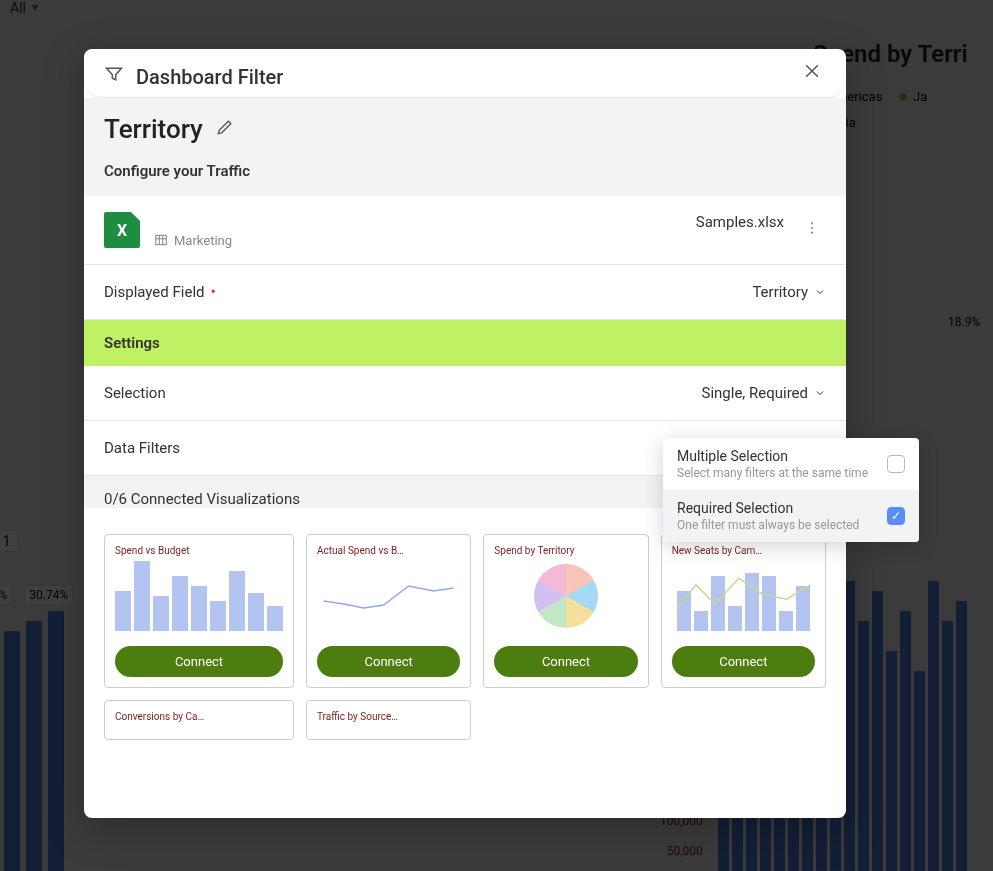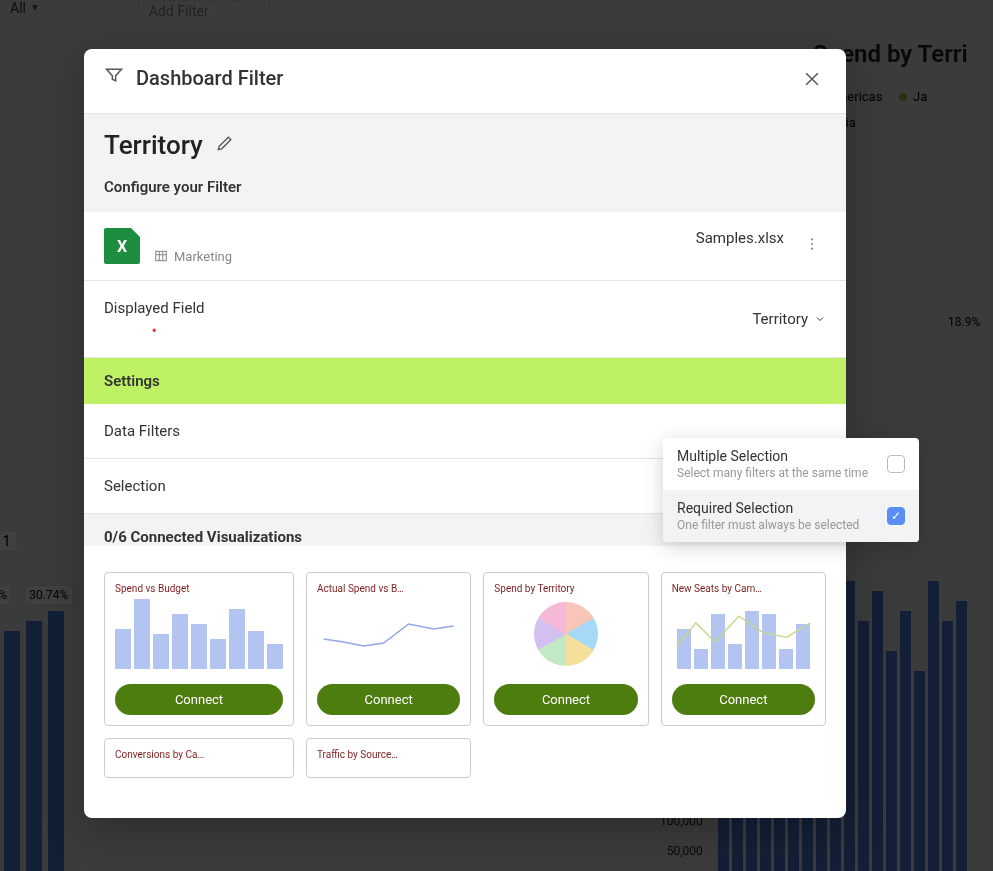--- a/index.html
+++ b/index.html
@@ -8,49 +8,49 @@
     .backdrop { position: absolute; inset: 0; background: #ededed; filter: brightness(0.5); }
     .bg-left { position: absolute; left: -150px; top: 40px; width: 650px; }
     .bg-right { position: absolute; right: -70px; top: 40px; width: 250px; }
     .bg-title { font-size: 24px; font-weight: 600; color: #222; }
     .bg-chips { margin-top: 20px; font-size: 12px; color: #555; }
 
     .overlay { position: absolute; inset: 0; background: rgba(0,0,0,0.5); pointer-events: none; }
 
     .modal { position: absolute; left: 84px; top: 49px; width: 762px; height: 769px; background: #fff; border-radius: 8px; box-shadow: 0 10px 40px rgba(0,0,0,0.25); display: flex; flex-direction: column; overflow: hidden; }
 
-    .modal-header { display: flex; align-items: flex-start; padding: 16px 20px; border-bottom: 1px solid #e5e5e5; }
+    .modal-header { display: flex; align-items: flex-end; padding: 8px 20px; border-bottom: 1px solid #e5e5e5; border-radius: 18px; }
     .modal-header-title { font-size: 20px; font-weight: 500; color: #333; flex: 1; display: flex; align-items: center; gap: 12px; }
     .filter-icon { color: #555; }
     .close-btn { cursor: pointer; color: #555; padding: 4px;}
 
     .modal-body { flex: 1; overflow-y: auto; }
 
     .section-title-area { background: #f1f3f5; padding: 16px 20px; }
     .filter-name-row { display: flex; align-items: center; gap: 12px; }
     .filter-name { font-size: 26px; font-weight: 500; color: #222; }
     .edit-btn { color: #555; cursor: pointer; }
     .configure-label { margin-top: 18px; font-size: 15px; font-weight: 600; color: #333; }
 
     .datasource-row { padding: 16px 20px; display: flex; align-items: center; gap: 14px; border-bottom: 1px solid #e5e5e5; }
     .excel-icon { width: 36px; height: 36px; background: #1d8d3f; display: flex; align-items: center; justify-content: center; color: #fff; font-weight: 700; font-size: 16px; border-radius: 2px; position: relative; clip-path: polygon(0 0, 75% 0, 100% 25%, 100% 100%, 0 100%); }
     .ds-info { flex: 1; }
     .ds-name { font-size: 15px; color: #333; font-weight: 400; text-align: right; }
     .ds-sheet { font-size: 13px; color: #888; display: flex; align-items: center; gap: 6px; margin-top: 2px; }
     .kebab { color: #888; cursor: pointer; padding: 6px; }
 
     .field-row { padding: 18px 20px; display: flex; align-items: center; justify-content: space-between; border-bottom: 1px solid #e5e5e5; position: relative; }
-    .field-label { font-size: 15px; color: #333; display: flex; align-items: center; gap: 6px; flex-direction: column; }
+    .field-label { font-size: 15px; color: #333; display: flex; align-items: center; gap: 6px; }
     .required-dot { color: #e03131; font-size: 16px; line-height: 1; }
     .field-value { display: flex; align-items: center; gap: 6px; font-size: 15px; color: #333; cursor: pointer; }
 
     .settings-header { background: #bef264; padding: 14px 20px; font-size: 15px; font-weight: 600; color: #333; }
 
     .visualizations { padding: 14px 20px 20px; }
-    .viz-count { font-size: 15px; font-weight: 700; color: #333; margin-bottom: 14px; }
+    .viz-count { font-size: 15px; font-weight: 400; color: #333; margin-bottom: 14px; }
     .viz-grid { display: grid; grid-template-columns: repeat(4, 1fr); gap: 12px; }
     .viz-card { border: 1px solid #ccc; border-radius: 4px; padding: 10px; cursor: pointer; }
     .viz-card-title { font-size: 10px; color: #7f1d1d; white-space: nowrap; overflow: hidden; text-overflow: ellipsis; }
     .viz-preview { height: 80px; display: flex; align-items: center; justify-content: center; margin-bottom: 10px; }
     .btn-connect { background: #4d7c0f; color: #fff; border: none; border-radius: 18px; padding: 8px 0; width: 100%; font-size: 13px; cursor: pointer; }
 
     .modal-footer { padding: 14px; display: flex; justify-content: center; border-top: 1px solid #eee; box-shadow: 0 -2px 8px rgba(0,0,0,0.04); }
     .btn-update { background: #5b8df6; color: #fff; border: none; border-radius: 22px; padding: 12px 28px; font-size: 15px; cursor: pointer; }
 
     .popover { position: absolute; left: 663px; top: 438px; width: 256px; background: #fff; border-radius: 4px; box-shadow: 0 4px 20px rgba(0,0,0,0.18); overflow: hidden; }
@@ -69,26 +69,25 @@
     .mini-line { width: 100%; height: 60px; }
 
     .chevron-down { font-size: 12px; color: #666; }
 
     .viz-card.partial { height: 40px; overflow: hidden; }
   </style>
 </head>
 <body>
 
 <div class="backdrop">
-  <div style="position:absolute; left:10px; top:0px; display:flex; ">
+  <div style="position:absolute; left:10px; top:0px; display:flex; gap:30px;">
     <span style="font-size:14px; color:#333; display:flex; gap:6px;">
         <span>All</span> 
         <span class="chevron-down">▾</span>
       </span>
-    <span style="font-size:14px; color:#888; border:1px dashed #ccc; padding:2px 60px 14px 10px; margin-left:100px;">Add Filter</span>
   </div>
   <div class="bg-left">
     <div class="bg-title">ctual Spe</div>
     <div class="bg-chips">  &nbsp; —</div>
     <div style="margin-top:10px; height:230px; width:250px; position:relative;">
       
       
     </div>
     <div style="position:absolute; left:130px; top:490px; display:flex; gap:10px; align-items:center;">
 
@@ -107,21 +106,21 @@
       <div><span style="display:inline-block;width:8px;height:8px;border-radius:50%;background:#3b7ed6;"></span>&nbsp;&nbsp;<span>Americas</span> &nbsp;&nbsp;&nbsp; <span style="display:inline-block;width:8px;height:8px;border-radius:50%;background:#8bc34a;"></span>&nbsp;&nbsp;<span>Ja</span></div>
       <div><span style="display:inline-block;width:8px;height:8px;border-radius:50%;background:#e8a33d;"></span>&nbsp;&nbsp;<span>India</span></div>
     </div>
     <div style="position:absolute; right:-40px; top:150px; width:140px; height:240px;">
 
       <div style="position:absolute; left:-15px; top:125px; font-size:12px;">18.9%</div>
 
     </div>
 
   </div>
-  <div style="position:absolute; bottom:5px; left:660px; font-size:12px; color:#0f172a; text-align:right; line-height:2.5;">
+  <div style="position:absolute; bottom:5px; left:660px; font-size:12px; color:#7f1d1d; text-align:right; line-height:2.5;">
     <div>100,000</div>
     <div>50,000</div>
   </div>
   <div style="position:absolute; bottom:0; left:0; width:84px; height:290px; display:flex; align-items:flex-end; gap:6px; padding-left:4px;">
     <div style="width:16px;height:240px;background:#4a7bd8;"></div>
     <div style="width:16px;height:250px;background:#4a7bd8;"></div>
     <div style="width:16px;height:260px;background:#4a7bd8;"></div>
   </div>
   <div style="position:absolute; bottom:0; right:0; width:275px; height:330px; display:flex; align-items:flex-end; gap:3px;">
     <div style="width:11px;height:300px;background:#4a7bd8;"></div>
@@ -167,21 +166,21 @@
   <div class="modal-body">
     <div class="section-title-area">
       <div class="filter-name-row">
         <span class="filter-name">Territory</span>
         <span class="edit-btn">
           <svg width="20" height="20" viewBox="0 0 24 24" fill="none" stroke="currentColor" stroke-width="1.6">
               <path d="M4 20l4-1 11-11-3-3L5 16l-1 4z"></path>
             </svg>
         </span>
       </div>
-      <div class="configure-label">Configure your Filter</div>
+      <div class="configure-label">Configure your Traffic</div>
     </div>
 
     <div class="datasource-row">
       <div class="excel-icon">X</div>
       <div class="ds-info">
         <div class="ds-name">Samples.xlsx</div>
         <div class="ds-sheet">
           <svg width="14" height="14" viewBox="0 0 24 24" fill="none" stroke="currentColor" stroke-width="1.8">
               <rect x="3" y="4" width="18" height="16"></rect>
               <path d="M3 10h18M9 4v16M15 4v16"></path>
@@ -207,31 +206,31 @@
         <span>Territory</span>
         <svg width="12" height="12" viewBox="0 0 24 24" fill="none" stroke="currentColor" stroke-width="2">
             <path d="M6 9l6 6 6-6"></path>
           </svg>
       </span>
     </div>
 
     <div class="settings-header">Settings</div>
 
     <div class="field-row">
-      <span class="field-label">Data Filters</span>
-    </div>
-
-    <div class="field-row">
       <span class="field-label">Selection</span>
       <span class="field-value">
         <span>Single, Required</span>
         <svg width="12" height="12" viewBox="0 0 24 24" fill="none" stroke="currentColor" stroke-width="2">
             <path d="M6 9l6 6 6-6"></path>
           </svg>
       </span>
+    </div>
+
+    <div class="field-row">
+      <span class="field-label">Data Filters</span>
     </div>
 
     <div class="visualizations" style="background:#f1f3f5; padding-bottom:0;">
       <div class="viz-count">0/6 Connected Visualizations</div>
     </div>
     <div class="visualizations" style="padding-top:12px;">
       <div class="viz-grid">
 
         <div class="viz-card">
           <div class="viz-card-title">Spend vs Budget</div>

